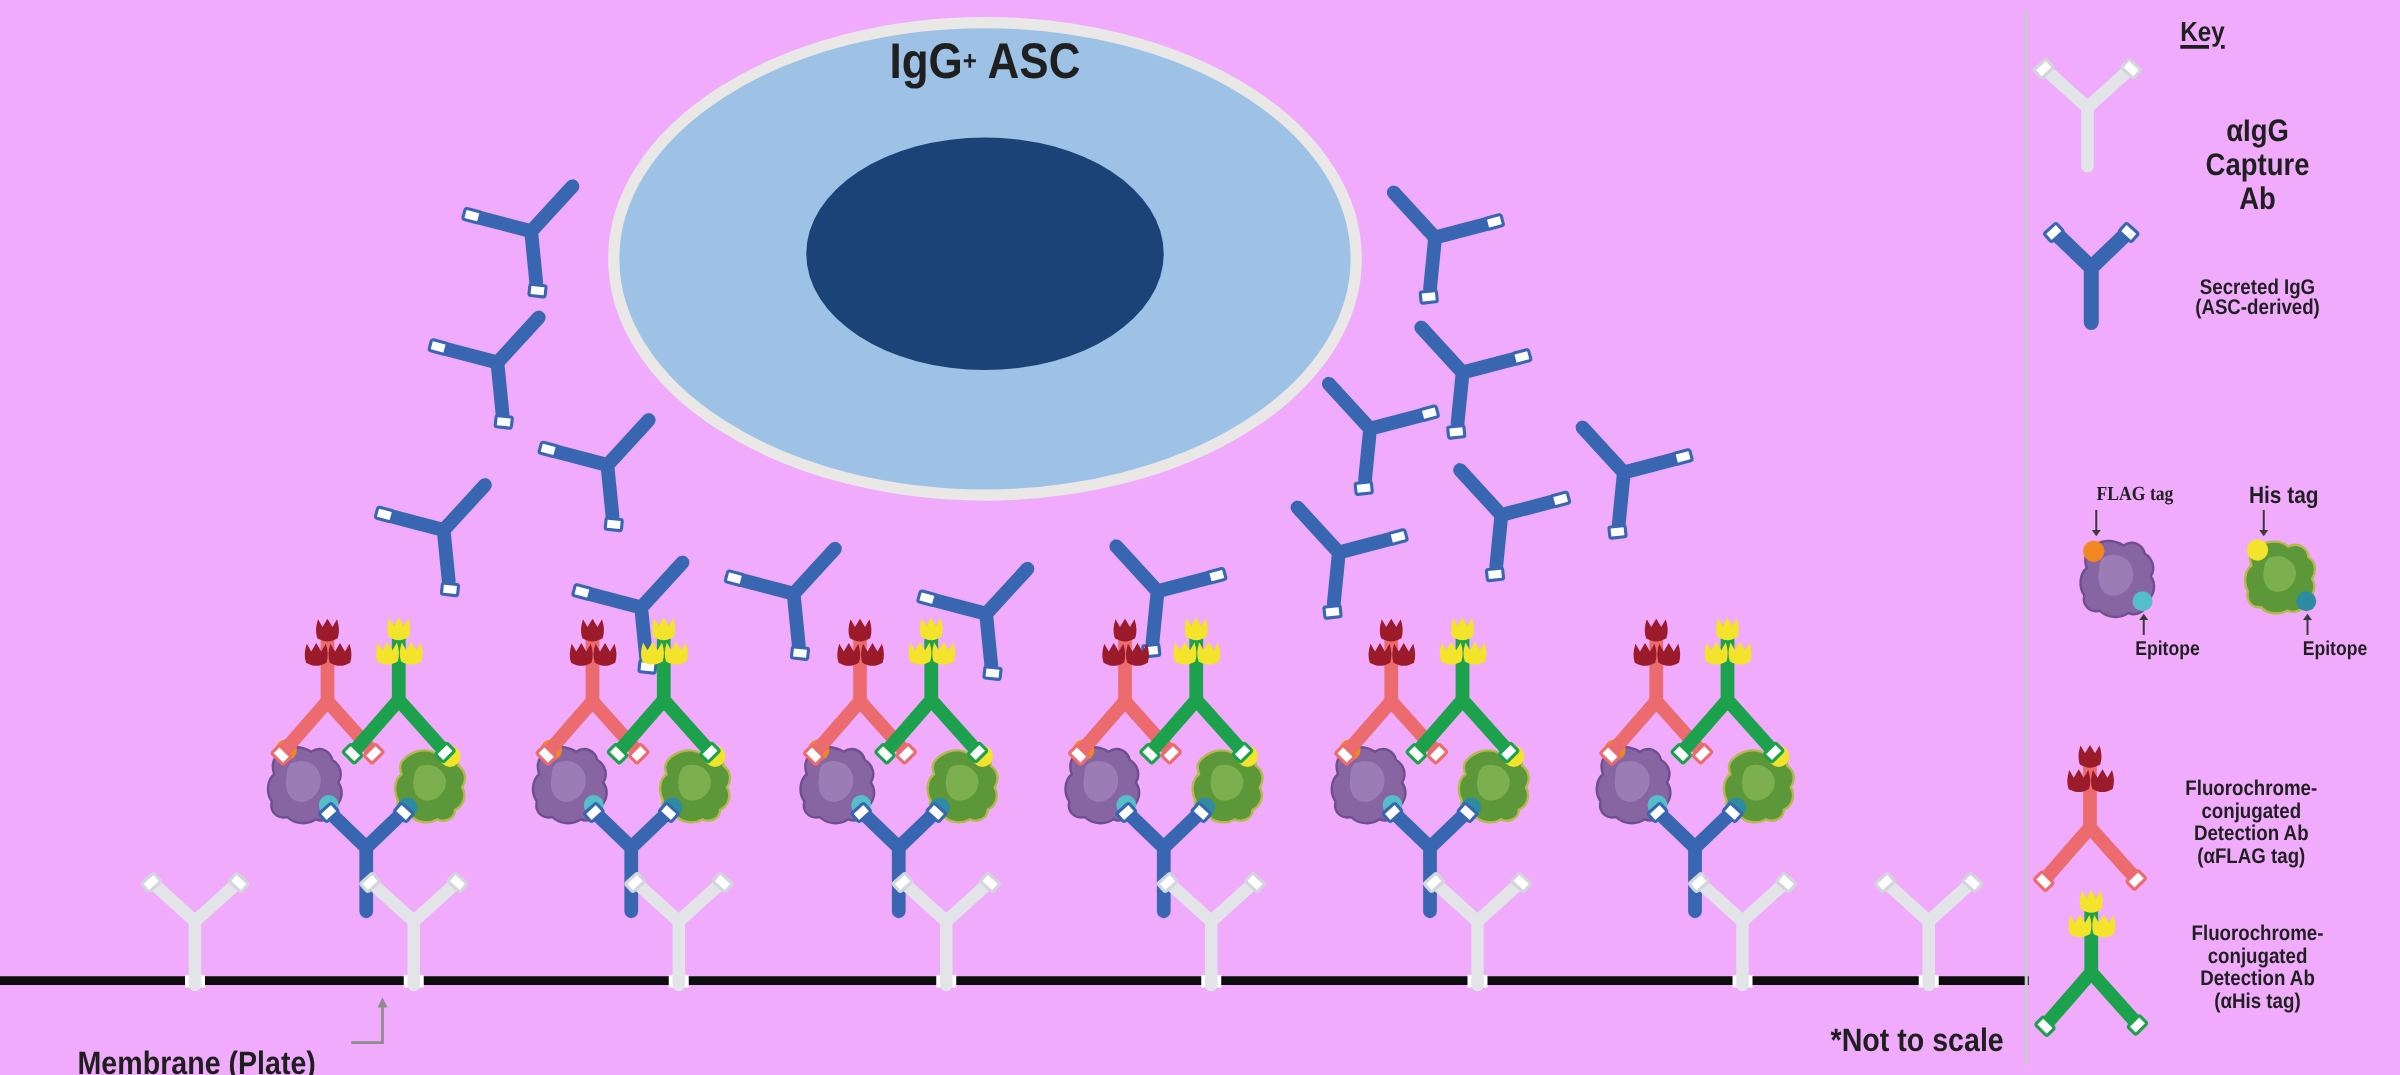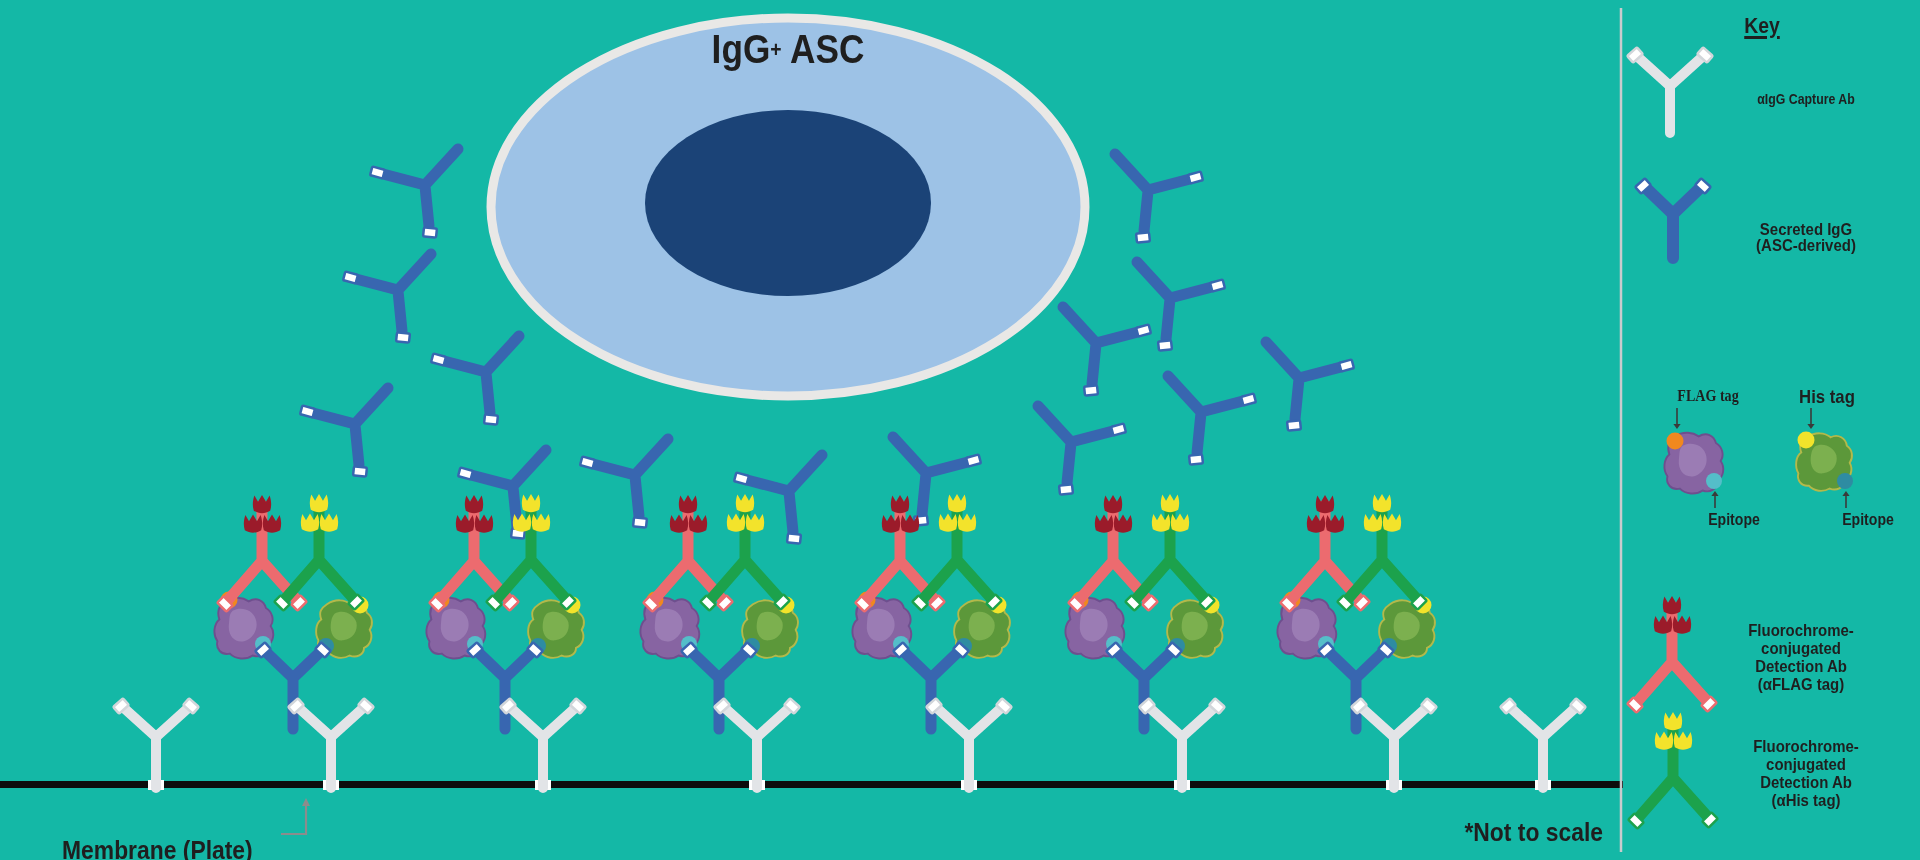--- a/index.html
+++ b/index.html
@@ -1,30 +1,30 @@
 <!DOCTYPE html>
 <html><head>
 <meta charset="utf-8">
 <style>
   html,body{margin:0;padding:0;background:#fff;}
-  #stage{position:relative;width:1920px;height:860px;background:#14b8a6;overflow:hidden;
+  #stage{position:relative;width:1920px;height:860px;background:#f0abfc;overflow:hidden;
          font-family:"Liberation Sans",sans-serif;}
   #scene{position:absolute;left:0;top:0;}
   .lbl{position:absolute;color:#1f1f1f;font-weight:700;white-space:pre-line;text-align:center;
        transform:translateX(-50%);line-height:1.08;}
   .lbl>span{display:inline-block;transform:scaleX(.88);transform-origin:center;white-space:pre-line;}
   .lbl.left-anchor{transform:none;text-align:left;}
   .lbl.left-anchor>span{transform-origin:left center;}
   .lbl.right-anchor{transform:translateX(-100%);text-align:left;}
   .lbl.right-anchor>span{transform-origin:right center;}
   #igg-asc-title{font-size:40px;top:28px;left:788px;}
   #igg-asc-title sup{font-size:0.55em;vertical-align:6px;letter-spacing:0;}
   #key-title{font-size:22px;top:14px;left:1762px;}
   #key-title>span{text-decoration:underline;text-decoration-thickness:2.5px;text-underline-offset:3px;}
-  #key-capture-label{font-size:14px;top:92px;left:1806px;}
+  #key-capture-label{font-size:25px;top:92px;left:1806px;}
   #key-secreted-label{font-size:17px;line-height:15.5px;top:222px;left:1806px;}
   #antigen-probes-title{font-size:21px;top:350px;left:1770px;}
   #flag-tag-label{font-size:16px;top:387px;left:1708px;font-family:Liberation Serif, serif;}
   #his-tag-label{font-size:19px;top:387px;left:1827px;}
   #epitope-left-label{font-size:16px;top:511px;left:1734px;}
   #epitope-right-label{font-size:16px;top:511px;left:1868px;}
   #det-flag-label{font-size:17px;line-height:18px;top:622px;left:1801px;}
   #det-his-label{font-size:17px;line-height:18px;top:738px;left:1806px;}
   #membrane-label{font-size:26px;top:836px;left:62px;}
   #not-to-scale{font-size:26px;top:818px;left:1603px;}

